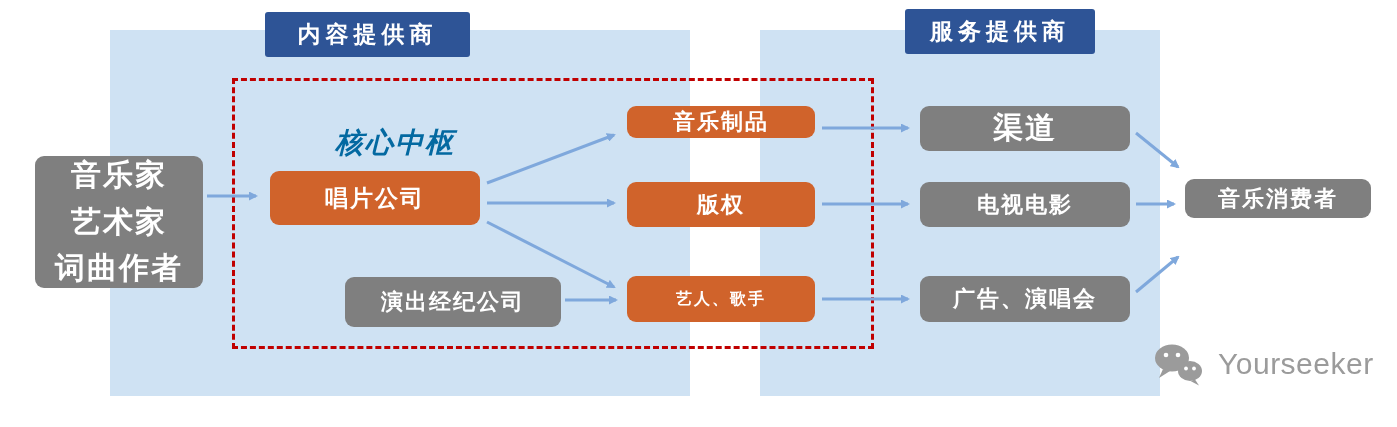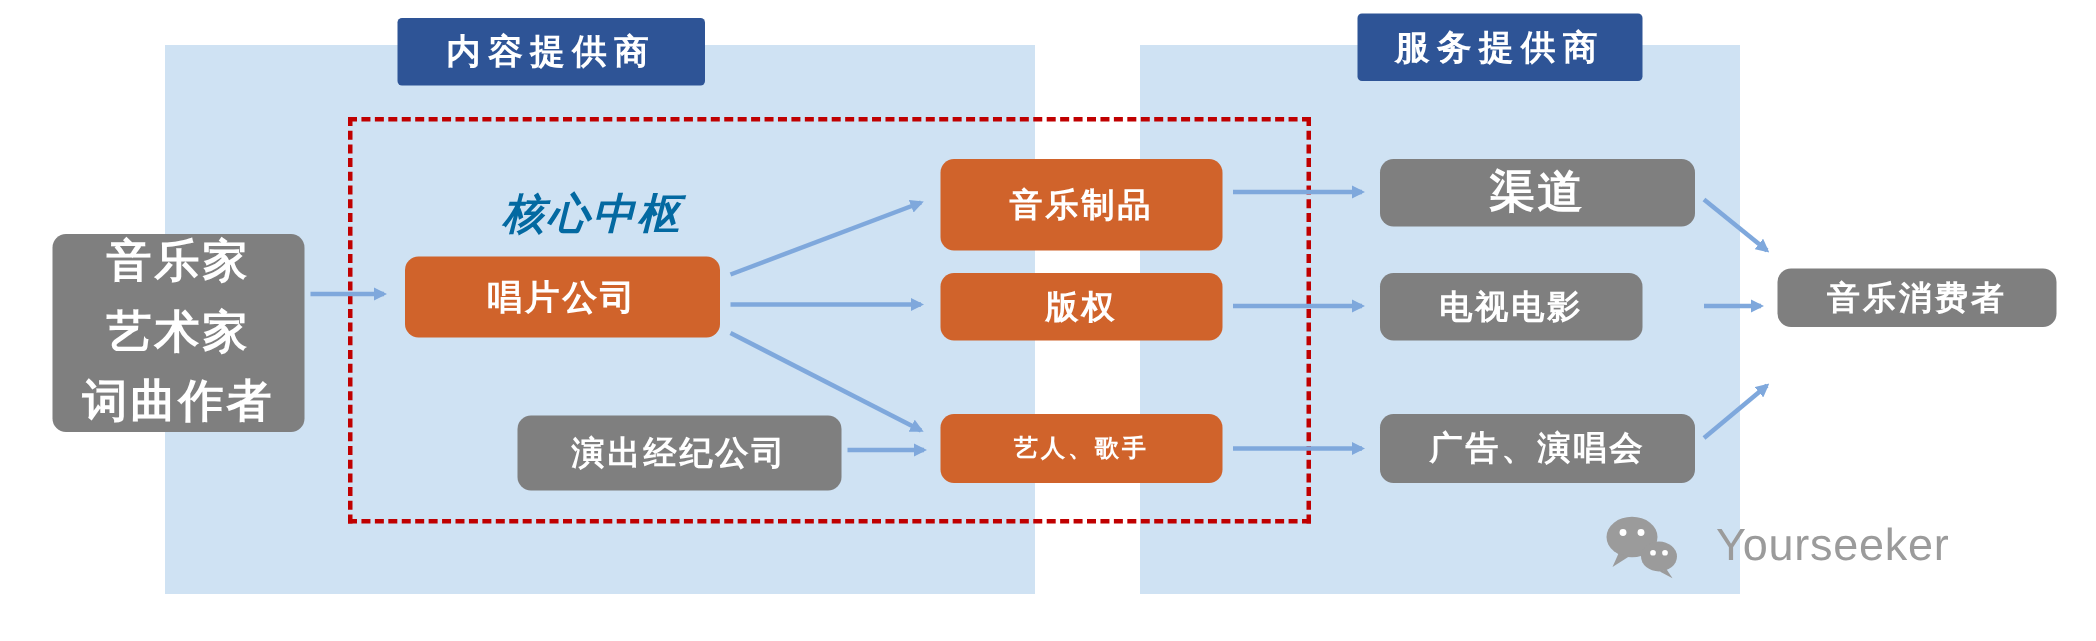--- a/index.html
+++ b/index.html
@@ -48,25 +48,25 @@
     border-radius: 9px;
     letter-spacing: 2px;
     text-align: center;
   }
   .orange { background: #d0632b; }
   .gray   { background: #7f7f7f; }
 
   .creators  { left: 35px;   top: 156px; width: 168px; height: 132px; font-size: 30px; line-height: 1.55; white-space: pre-line; }
   .record    { left: 270px;  top: 171px; width: 210px; height: 54px;  font-size: 23px; }
   .agency    { left: 345px;  top: 277px; width: 216px; height: 50px;  font-size: 22px; }
-  .products  { left: 627px;  top: 106px; width: 188px; height: 61px;  font-size: 22px; }
+  .products  { left: 627px;  top: 106px; width: 188px; height: 32px;  font-size: 22px; }
   .copyrightb{ left: 627px;  top: 182px; width: 188px; height: 45px;  font-size: 22px; }
   .artists   { left: 627px;  top: 276px; width: 188px; height: 46px;  font-size: 16px; }
   .channels  { left: 920px;  top: 106px; width: 210px; height: 45px;  font-size: 30px; text-align: center; }
-  .tv        { left: 920px;  top: 182px; width: 175px; height: 45px;  font-size: 22px; }
+  .tv        { left: 920px;  top: 182px; width: 210px; height: 45px;  font-size: 22px; }
   .ads       { left: 920px;  top: 276px; width: 210px; height: 46px;  font-size: 22px; }
   .consumers { left: 1185px; top: 179px; width: 186px; height: 39px;  font-size: 22px; }
 
   .dashed-frame {
     position: absolute;
     left: 232px; top: 78px; width: 636px; height: 265px;
     border: 3px dashed #c00000;
   }
 
   .core-hub {
@@ -81,24 +81,24 @@
   }
 
   .arrows {
     position: absolute;
     left: 0; top: 0; width: 1397px; height: 427px;
     pointer-events: none;
   }
 
   .watermark {
     position: absolute;
-    left: 1068px; top: 342px;
+    left: 1152px; top: 342px;
     display: flex;
     align-items: center;
-    gap: 24px;
+    gap: 14px;
     color: #9b9b9b;
   }
   .watermark-text {
     font-size: 30px;
     font-family: "Liberation Sans", sans-serif;
     letter-spacing: 0.5px;
   }
 </style>
 </head>
 <body>

